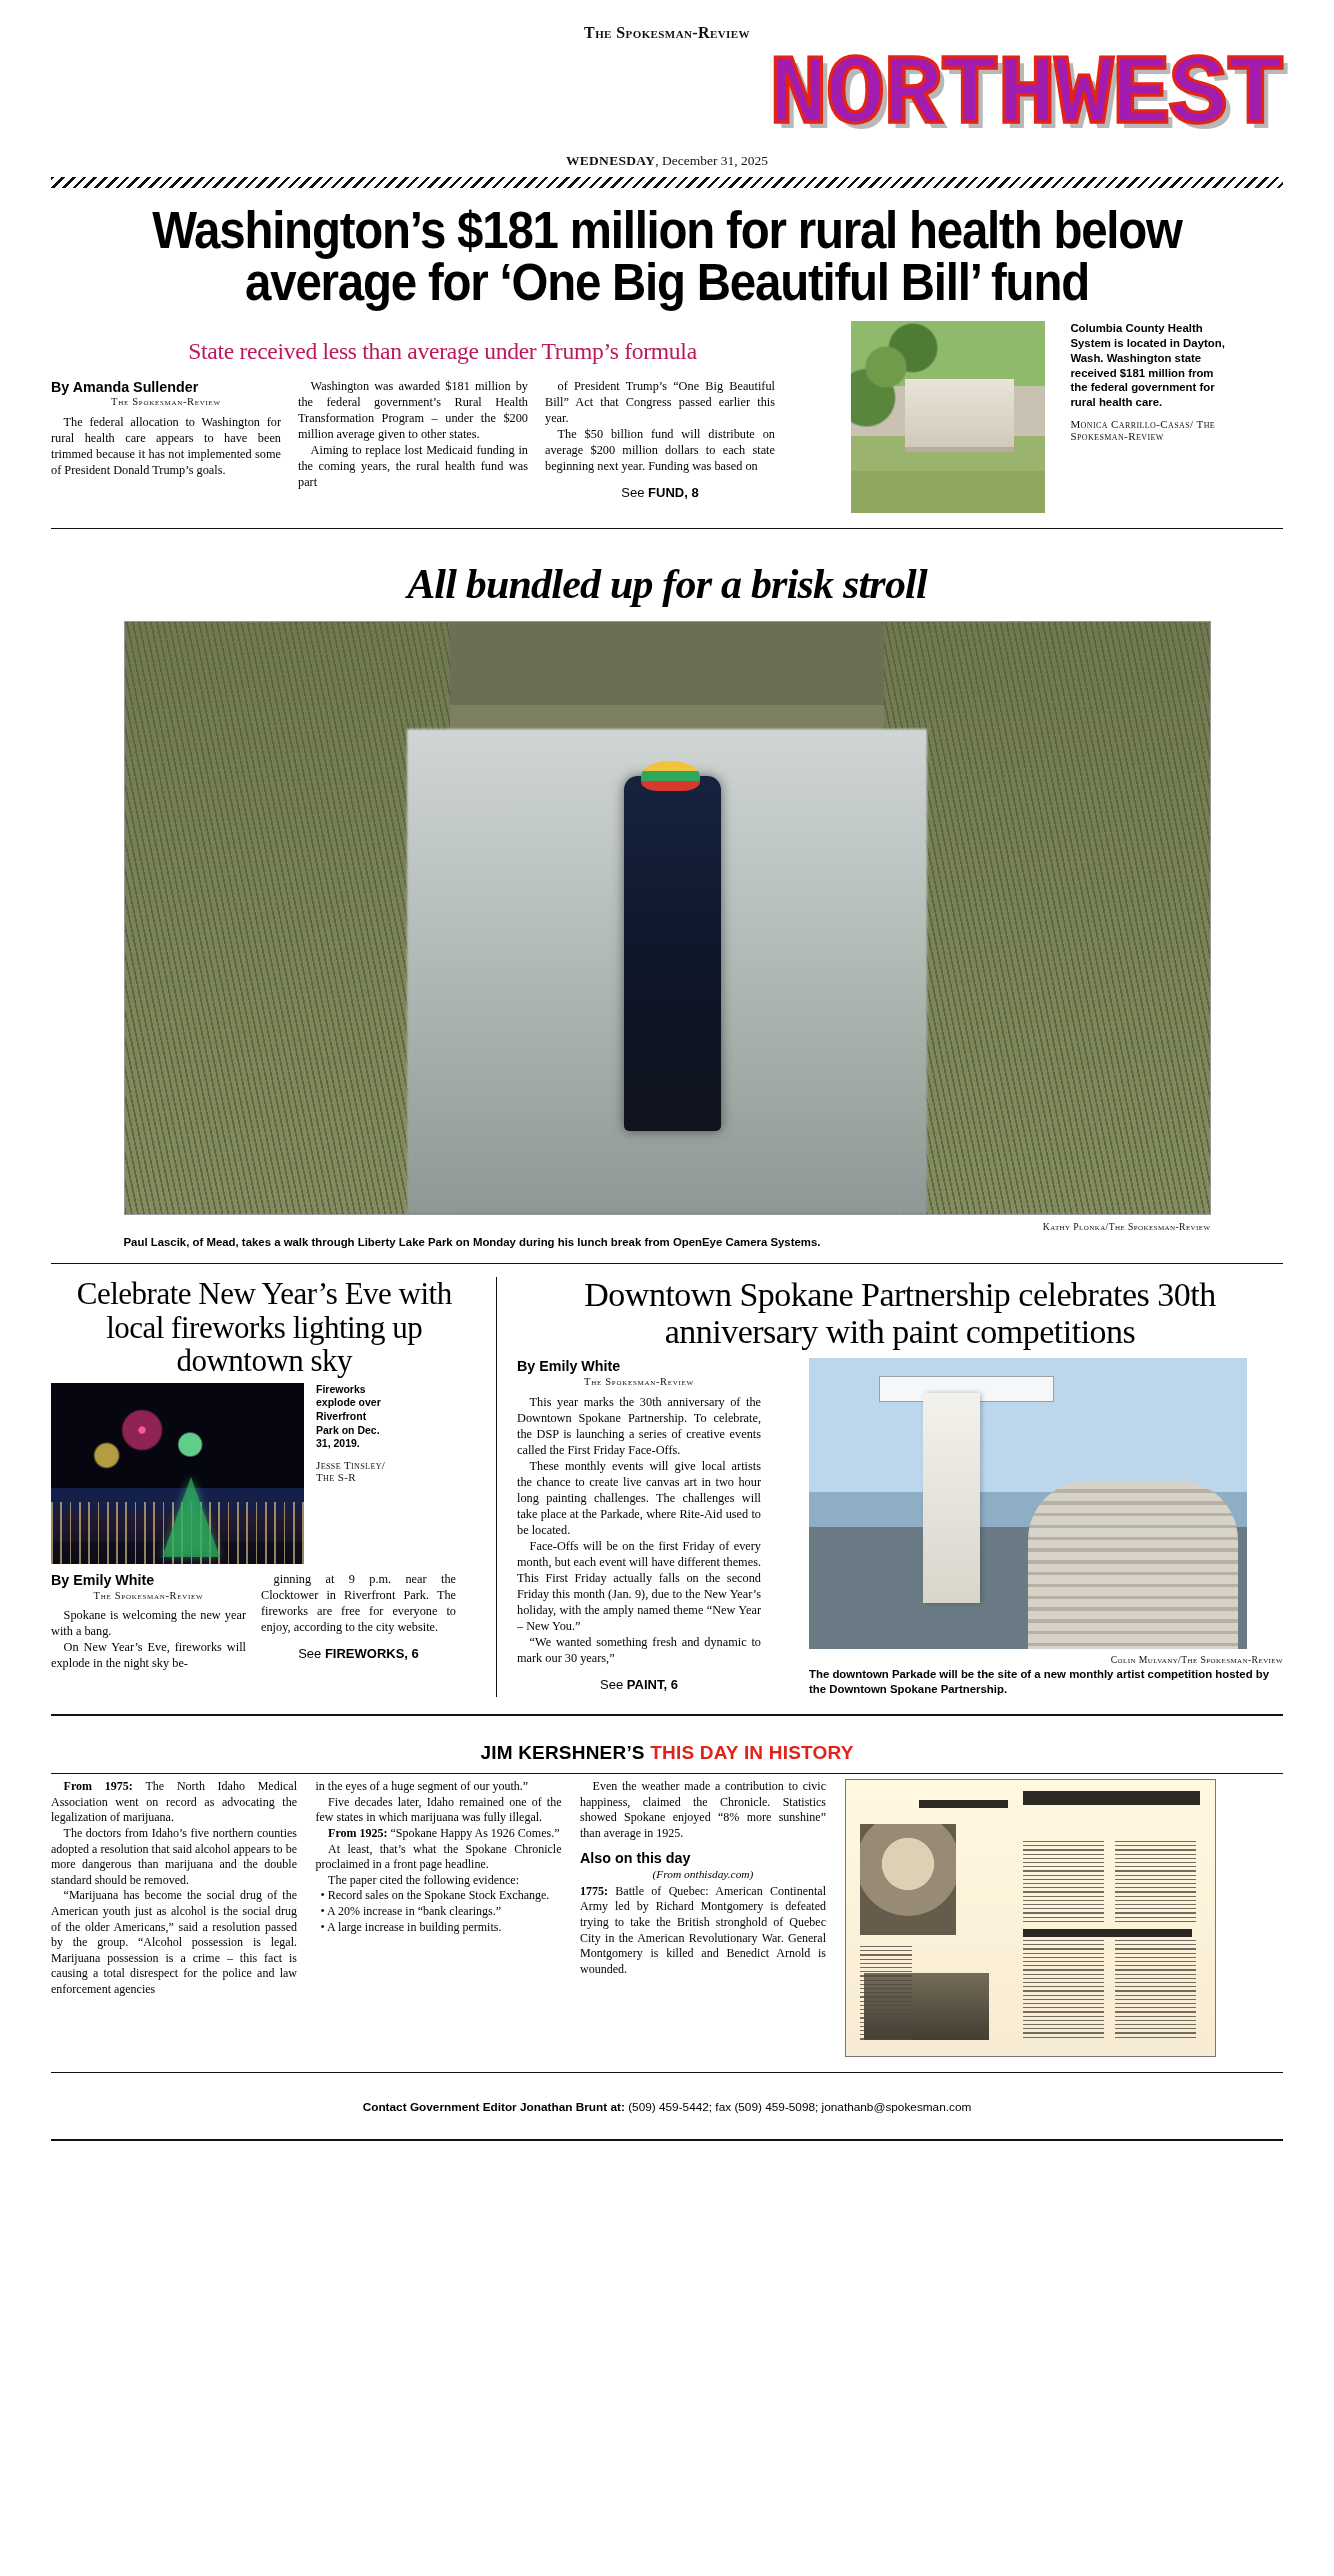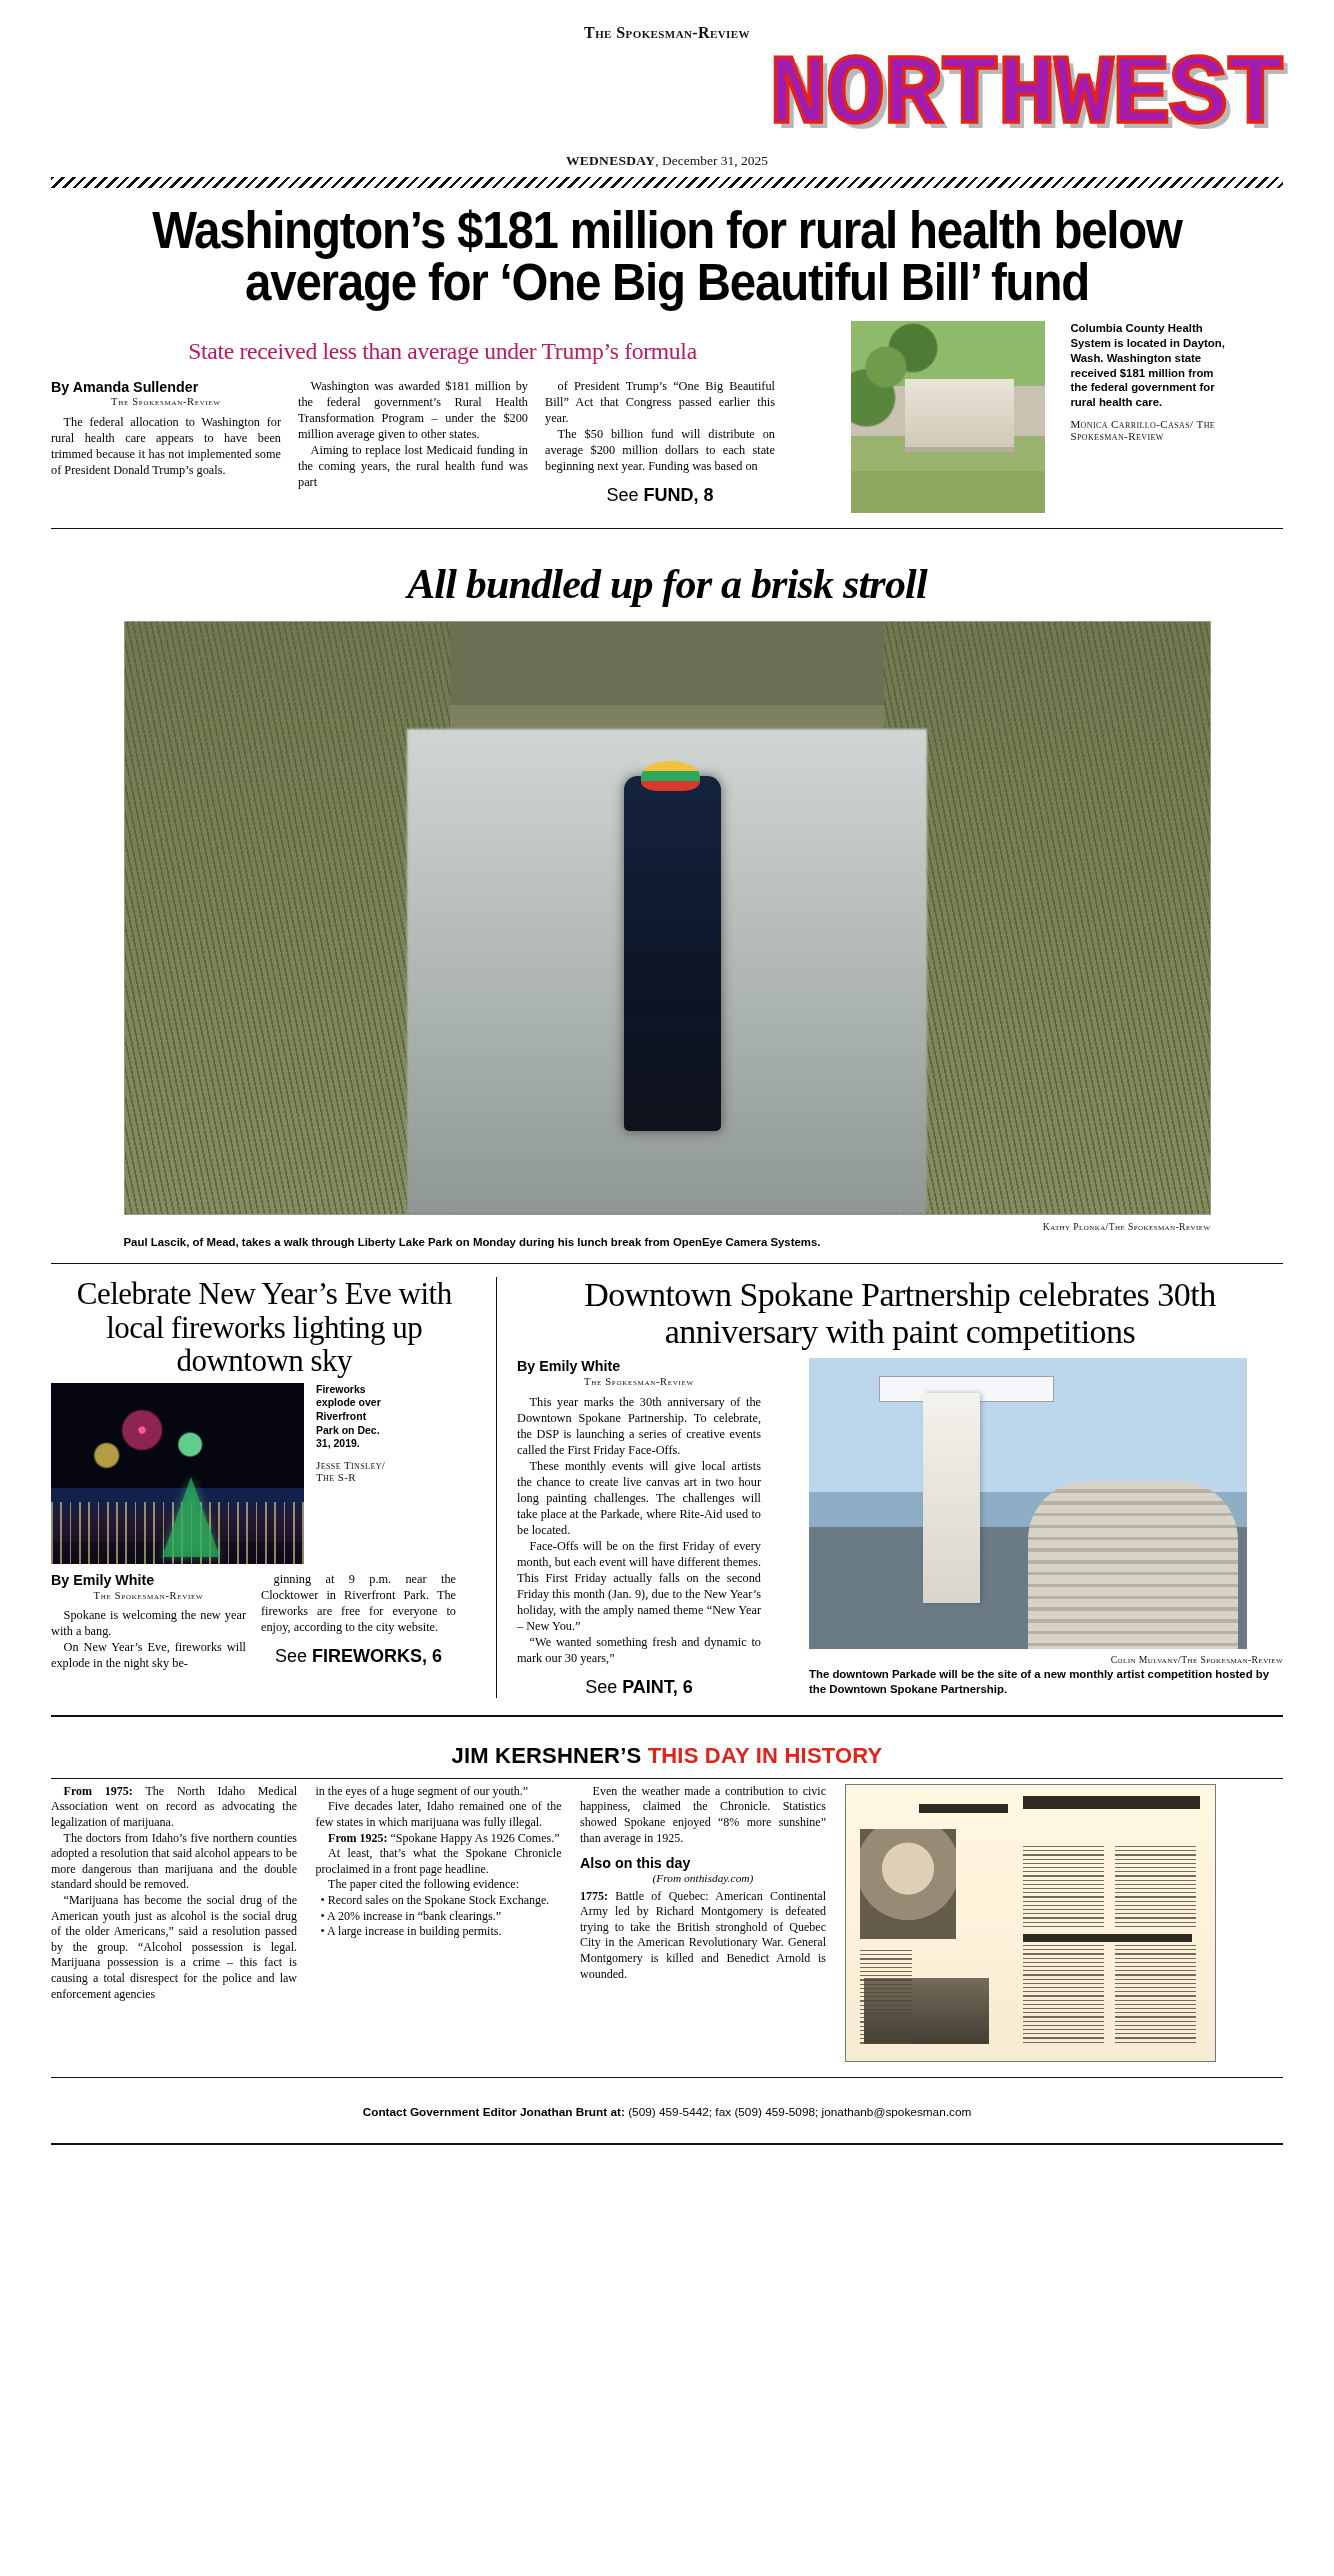--- a/index.html
+++ b/index.html
@@ -96,21 +96,21 @@
     font-family: "Liberation Serif", serif;
     font-size: 12.3px;
     line-height: 1.30;
     text-align: justify;
     text-indent: 12.6px;
     color: #000;
     hyphens: auto;
   }
   .jump {
     font-family: "Liberation Sans", sans-serif;
-    font-size: 18px;
+    font-size: 13px;
     text-align: center;
     margin-top: 10px;
     color: #000;
   }
   .jump b { font-weight: 700; }
 
   
   .lead-photo-wrap { width: 194px; }
   .ph {
     width: 100%;
@@ -194,21 +194,21 @@
   .fw-cap .cap-bold { font-size: 10.5px; }
 
   .pk-photo { width: 438px; height: 291px; overflow:hidden; position:relative; }
 
   
   .history { margin-top: 18.5px; }
   .hist-title {
     text-align: center;
     font-family: "Liberation Sans", sans-serif;
     font-weight: 700;
-    font-size: 22px;
+    font-size: 19px;
     letter-spacing: 0.2px;
     padding: 7.6px 0 9.3px;
   }
   .hist-title .red { color: #e2231a; }
   .hist-body { display: flex; gap: 18.5px; margin-top: 5px; }
   .hist-col { width: 246px; }
   .hist-col p.bt { font-size: 12px; }
   .hist-col .lead-in { font-weight: 700; }
   .hist-sub {
     font-family: "Liberation Sans", sans-serif;

